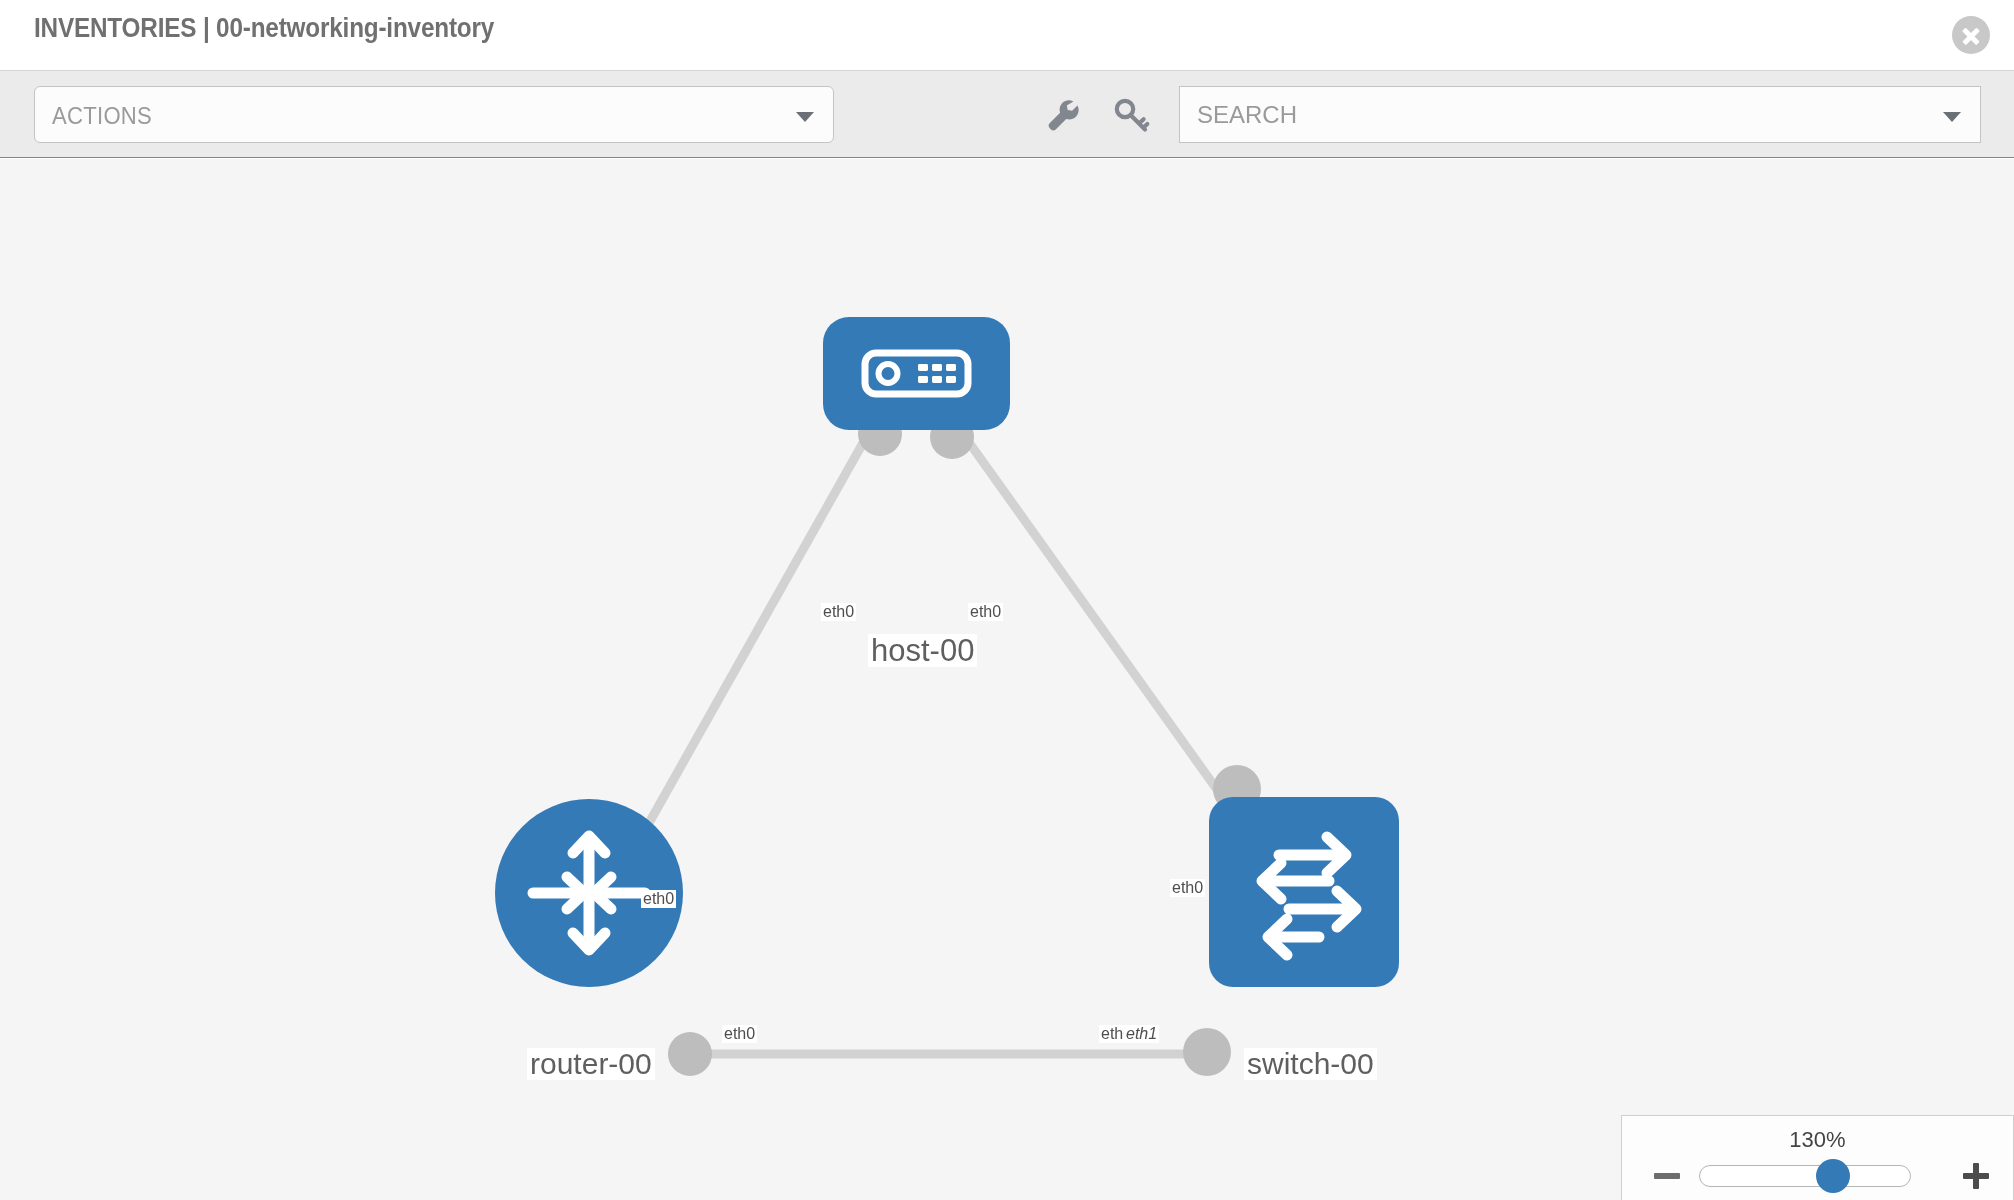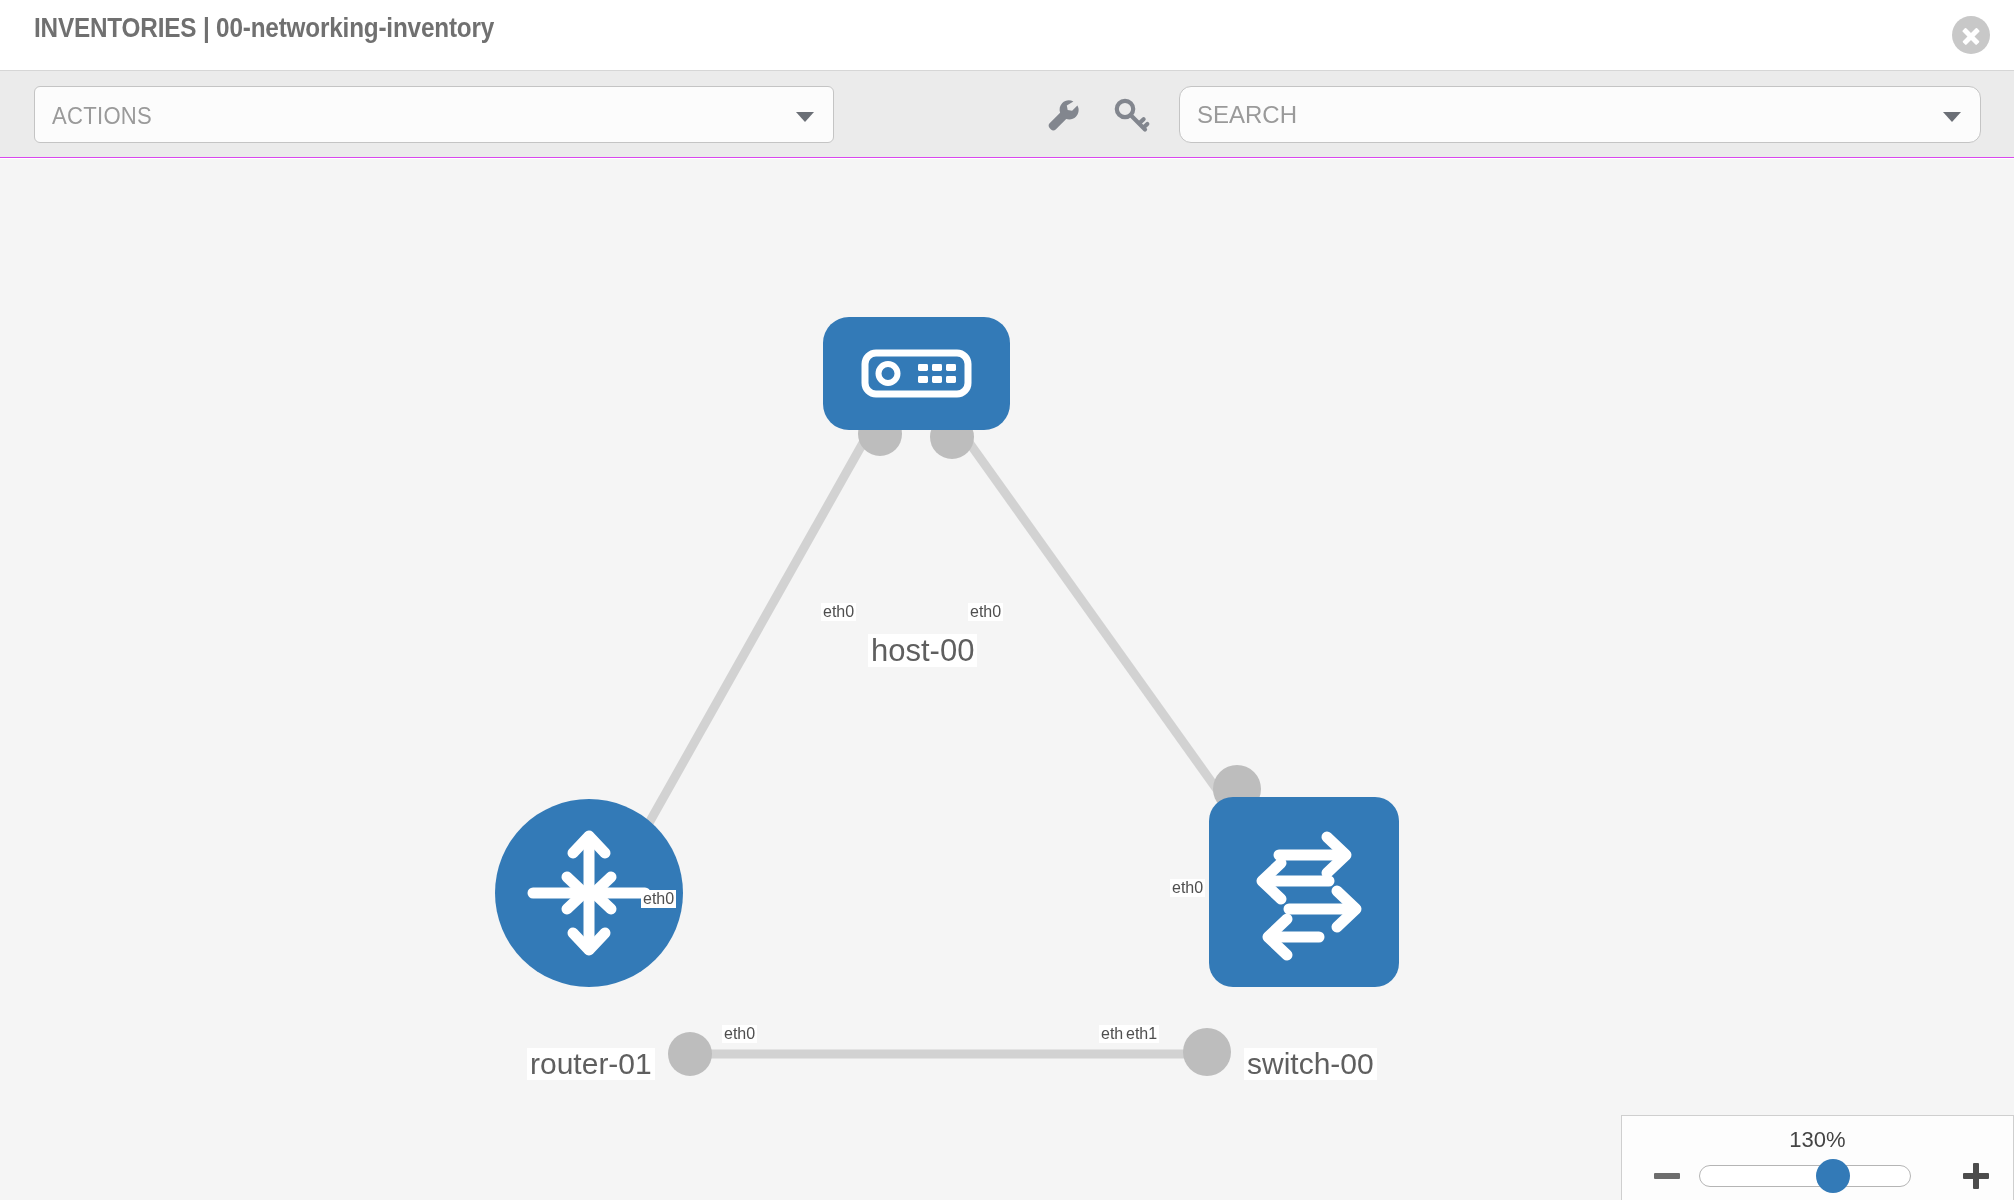--- a/index.html
+++ b/index.html
@@ -62,21 +62,21 @@
   .tool-icon {
     position: absolute; top: 22px; width: 46px; height: 46px; cursor: pointer;
   }
   .tool-icon svg { display: block; width: 46px; height: 46px; }
   .icon-wrench { left: 1040px; }
   .icon-key    { left: 1108px; }
 
   .search-box {
     position: absolute; left: 1179px; top: 15px;
     width: 802px; height: 57px;
-    background: #fcfcfc; border: 1px solid #c4c4c4; border-radius: 12px;
+    background: #fcfcfc; border: 1px solid #c4c4c4; border-radius: 0;
   }
   .search-box input {
     position: absolute; left: 17px; top: 0; width: 720px; height: 55px;
     border: none; outline: none; background: transparent;
     font-family: "Liberation Sans", sans-serif;
     font-size: 24px; color: #6f6f6f;
   }
   .search-box input::placeholder { color: #9a9a9a; }
 
   
@@ -120,21 +120,21 @@
     font-size: 16px; color: #4e4e4e;
     background: #ffffff; padding: 0 2px;
     line-height: 1.12;
   }
   .if-host-left   { left: 821px; top: 444px; }
   .if-host-right  { left: 968px; top: 444px; }
   .if-router-up   { left: 641px; top: 731px; }
   .if-switch-up   { left: 1170px; top: 720px; }
   .if-router-rt   { left: 722px; top: 866px; }
   .if-switch-lf-a { left: 1099px; top: 866px; }
-  .if-switch-lf-b { left: 1124px; top: 866px; }
+  .if-switch-lf-b { left: 1124px; top: 866px; font-style: italic; }
 
   
   .zoom-panel {
     position: absolute; left: 1621px; top: 1083px;
     width: 393px; height: 117px;
     background: #fdfdfd; border: 1px solid #cfcfcf; margin-top: 32px;
   }
   .zoom-value {
     position: absolute; left: 0; right: 0; top: 11px;
     text-align: center; font-size: 22px; color: #444444;
@@ -269,21 +269,21 @@
           <path d="M80 112 L146 112"></path>
             <path d="M128 94 L147 112 L128 130"></path>
 
           <path d="M110 140 L60 140"></path>
             <path d="M78 122 L59 140 L78 158"></path>
         </g>
       </svg>
     </div>
 
     <div class="node-label label-host">host-00</div>
-    <div class="node-label label-router">router-01</div>
+    <div class="node-label label-router">router-00</div>
     <div class="node-label label-switch">switch-00</div>
 
     <div class="iface-label if-host-left">eth0</div>
     <div class="iface-label if-host-right">eth0</div>
     <div class="iface-label if-router-up">eth0</div>
     <div class="iface-label if-switch-up">eth0</div>
     <div class="iface-label if-router-rt">eth0</div>
     <div class="iface-label if-switch-lf-a">eth0</div>
     <div class="iface-label if-switch-lf-b">eth1</div>
 

